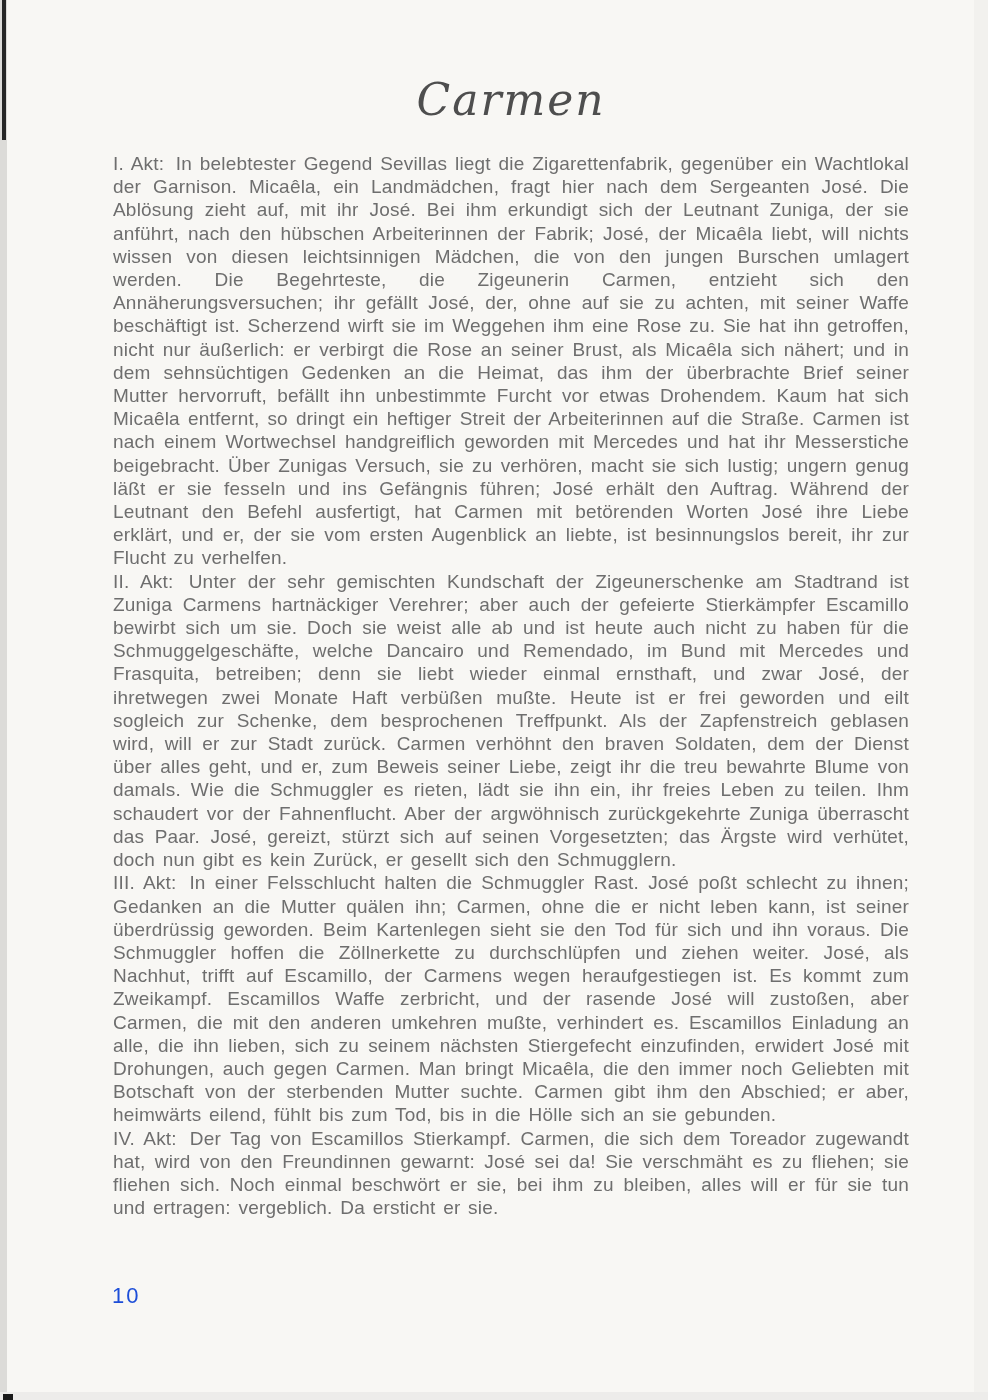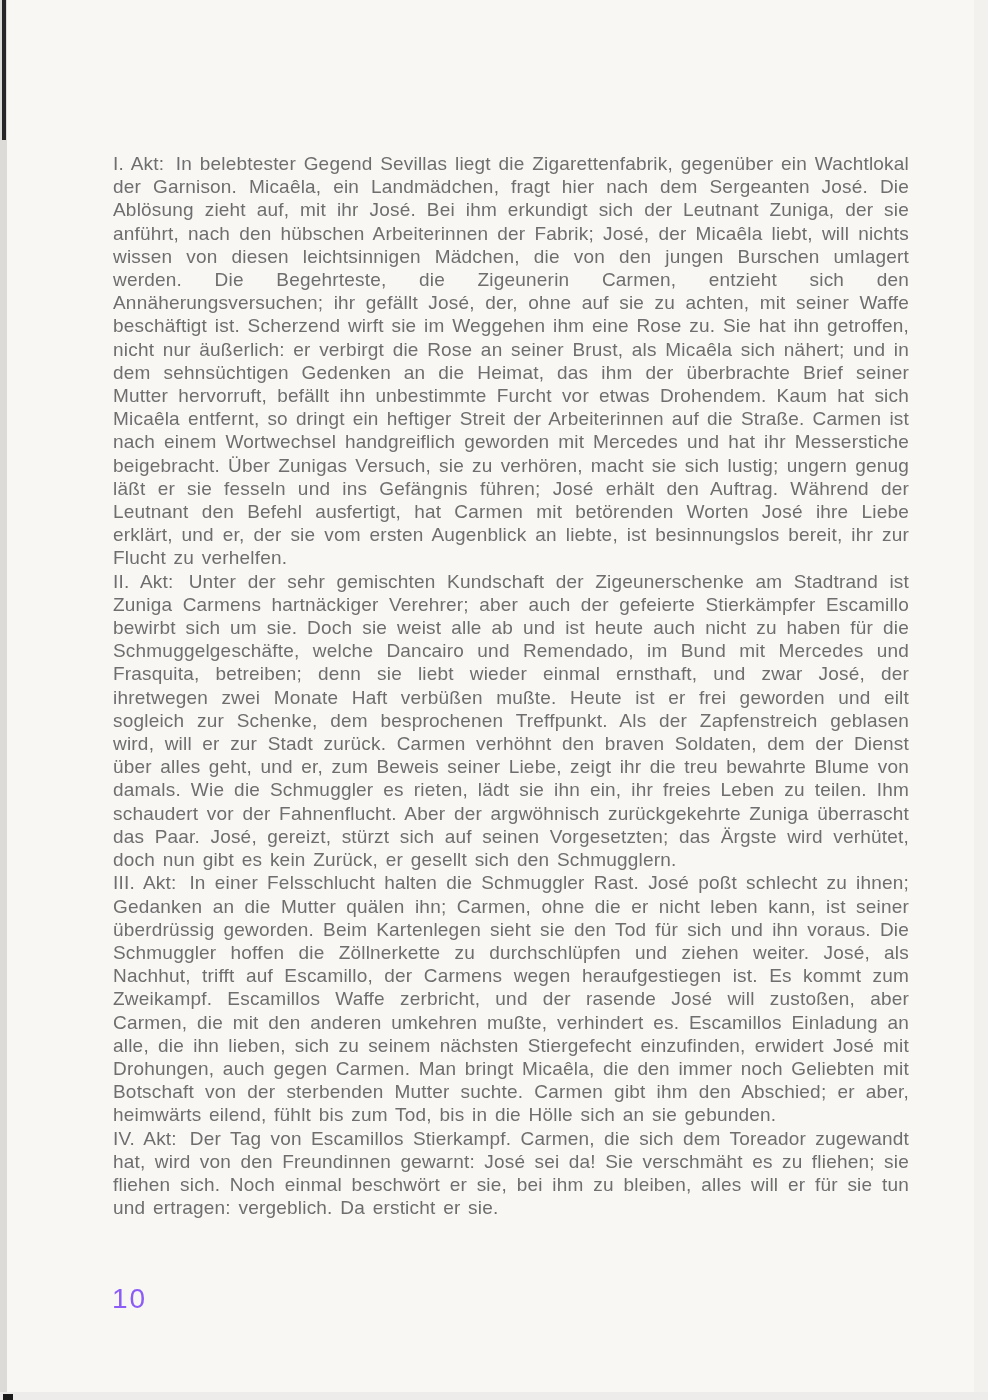--- a/index.html
+++ b/index.html
@@ -55,35 +55,36 @@
     line-height: 23.2px;
     text-align: justify;
     letter-spacing: 0.2px;
     word-spacing: 2.2px;
     margin-top: 9px;
   }
   .act { margin: 0; }
   .act-label { margin-right: 0.2em; }
   .page-number {
     position: absolute; left: 112px; top: 1283px;
-    font-size: 28px;
-    color: #8b5cf6;
+    font-size: 22px;
+    color: #1d4ed8;
     letter-spacing: 2px;
   }
 </style>
 </head>
 <body>
 
 <div class="page">
   <div class="edge-strip-left"></div>
   <div class="edge-line-top-left"></div>
   <div class="edge-band-right"></div>
   <div class="edge-band-bottom"></div>
   <div class="edge-mark-bottom-left"></div>
 
+  <div class="page-title">Carmen</div>
 
   <div class="synopsis">
   <p class="act"><span class="act-label">I. Akt:</span><span class="act-text"> In belebtester Gegend Sevillas liegt die Zigarettenfabrik, gegenüber ein Wachtlokal der Garnison. Micaêla, ein Landmädchen, fragt hier nach dem Sergeanten José. Die Ablösung zieht auf, mit ihr José. Bei ihm erkundigt sich der Leutnant Zuniga, der sie anführt, nach den hübschen Arbeiterinnen der Fabrik; José, der Micaêla liebt, will nichts wissen von diesen leichtsinnigen Mädchen, die von den jungen Burschen umlagert werden. Die Begehrteste, die Zigeunerin Carmen, entzieht sich den Annäherungsversuchen; ihr gefällt José, der, ohne auf sie zu achten, mit seiner Waffe beschäftigt ist. Scherzend wirft sie im Weggehen ihm eine Rose zu. Sie hat ihn getroffen, nicht nur äußerlich: er verbirgt die Rose an seiner Brust, als Micaêla sich nähert; und in dem sehnsüchtigen Gedenken an die Heimat, das ihm der überbrachte Brief seiner Mutter hervorruft, befällt ihn unbestimmte Furcht vor etwas Drohendem. Kaum hat sich Micaêla entfernt, so dringt ein heftiger Streit der Arbeiterinnen auf die Straße. Carmen ist nach einem Wortwechsel handgreiflich geworden mit Mercedes und hat ihr Messerstiche beigebracht. Über Zunigas Versuch, sie zu verhören, macht sie sich lustig; ungern genug läßt er sie fesseln und ins Gefängnis führen; José erhält den Auftrag. Während der Leutnant den Befehl ausfertigt, hat Carmen mit betörenden Worten José ihre Liebe erklärt, und er, der sie vom ersten Augenblick an liebte, ist besinnungslos bereit, ihr zur Flucht zu verhelfen.</span></p>
 
   <p class="act"><span class="act-label">II. Akt:</span><span class="act-text"> Unter der sehr gemischten Kundschaft der Zigeunerschenke am Stadtrand ist Zuniga Carmens hartnäckiger Verehrer; aber auch der gefeierte Stierkämpfer Escamillo bewirbt sich um sie. Doch sie weist alle ab und ist heute auch nicht zu haben für die Schmuggelgeschäfte, welche Dancairo und Remendado, im Bund mit Mercedes und Frasquita, betreiben; denn sie liebt wieder einmal ernsthaft, und zwar José, der ihretwegen zwei Monate Haft verbüßen mußte. Heute ist er frei geworden und eilt sogleich zur Schenke, dem besprochenen Treffpunkt. Als der Zapfenstreich geblasen wird, will er zur Stadt zurück. Carmen verhöhnt den braven Soldaten, dem der Dienst über alles geht, und er, zum Beweis seiner Liebe, zeigt ihr die treu bewahrte Blume von damals. Wie die Schmuggler es rieten, lädt sie ihn ein, ihr freies Leben zu teilen. Ihm schaudert vor der Fahnenflucht. Aber der argwöhnisch zurückgekehrte Zuniga überrascht das Paar. José, gereizt, stürzt sich auf seinen Vorgesetzten; das Ärgste wird verhütet, doch nun gibt es kein Zurück, er gesellt sich den Schmugglern.</span></p>
 
   <p class="act"><span class="act-label">III. Akt:</span><span class="act-text"> In einer Felsschlucht halten die Schmuggler Rast. José poßt schlecht zu ihnen; Gedanken an die Mutter quälen ihn; Carmen, ohne die er nicht leben kann, ist seiner überdrüssig geworden. Beim Kartenlegen sieht sie den Tod für sich und ihn voraus. Die Schmuggler hoffen die Zöllnerkette zu durchschlüpfen und ziehen weiter. José, als Nachhut, trifft auf Escamillo, der Carmens wegen heraufgestiegen ist. Es kommt zum Zweikampf. Escamillos Waffe zerbricht, und der rasende José will zustoßen, aber Carmen, die mit den anderen umkehren mußte, verhindert es. Escamillos Einladung an alle, die ihn lieben, sich zu seinem nächsten Stiergefecht einzufinden, erwidert José mit Drohungen, auch gegen Carmen. Man bringt Micaêla, die den immer noch Geliebten mit Botschaft von der sterbenden Mutter suchte. Carmen gibt ihm den Abschied; er aber, heimwärts eilend, fühlt bis zum Tod, bis in die Hölle sich an sie gebunden.</span></p>
 
   <p class="act"><span class="act-label">IV. Akt:</span><span class="act-text"> Der Tag von Escamillos Stierkampf. Carmen, die sich dem Toreador zugewandt hat, wird von den Freundinnen gewarnt: José sei da! Sie verschmäht es zu fliehen; sie fliehen sich. Noch einmal beschwört er sie, bei ihm zu bleiben, alles will er für sie tun und ertragen: vergeblich. Da ersticht er sie.</span></p>
 </div>

